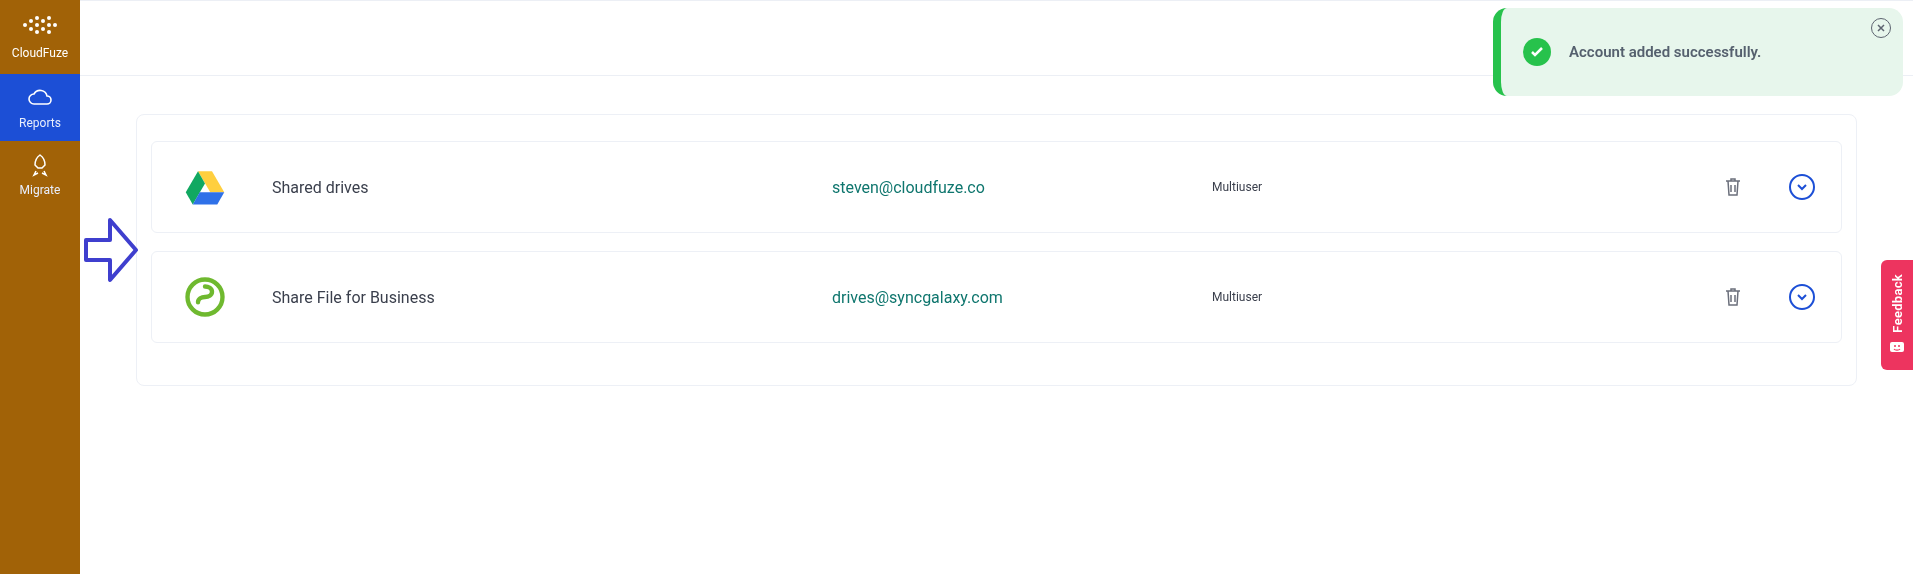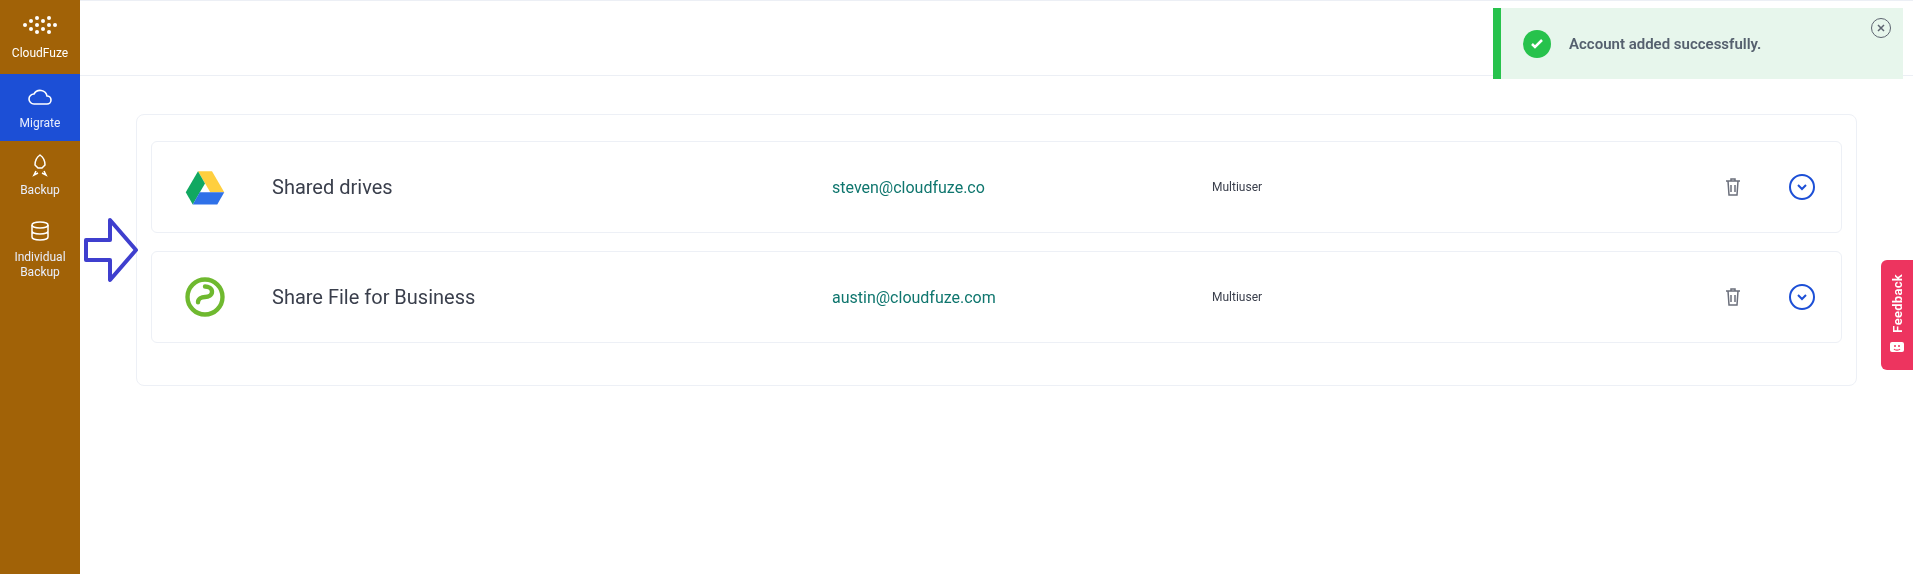--- a/index.html
+++ b/index.html
@@ -22,28 +22,28 @@
   .data-usage { text-align:center; font-size:14px; color:#6b6f7b; }
   .data-usage .val { color:#1c4fd6; font-weight:700; }
   .usage-bar { width:200px; height:7px; background:#e1e6f0; border-radius:6px; margin-top:6px; overflow:hidden;}
   .usage-bar .fill{ height:100%; background:#25d7c9; border-radius:6px; }
   .upgrade-btn { background:#1c4fd6; color:#fff; border:none; padding: 12px 20px; border-radius:6px; font-size:15px; font-weight:600; cursor:pointer;}
   .content { padding: 38px 56px; }
   .card { background:#fff; border:1px solid #edf0f6; border-radius:8px; padding: 26px 14px 42px; }
   .row { background:#fff; border:1px solid #edf0f6; border-radius:6px; height:92px; display:flex; align-items:center; padding: 0 26px; margin-bottom:18px;}
   .row:last-child{margin-bottom:0;}
   .row .service-icon{ width:42px; height:42px; margin-right:46px; margin-left:6px;}
-  .row .svc-name{ font-size:20px; color:#3a3f4c; flex: 0 0 560px;}
+  .row .svc-name{ font-size:16px; color:#3a3f4c; flex: 0 0 560px;}
   .row .svc-email{ font-size:16px; color:#0f766e; flex: 0 0 380px;}
   .row .svc-type{ font-size:12px; color:#3a3f4c; flex: 0 0 140px;}
   .row .actions{ margin-left:auto; display:flex; align-items:center; gap:46px;}
   .row .trash-icon{ width:20px; height:22px; cursor:pointer;}
   .row .expand-btn{ width:26px; height:26px; border:2px solid #1c4fd6; border-radius:50%; display:flex; align-items:center; justify-content:center; cursor:pointer;}
   .row .expand-btn svg{ width:12px; height:12px;}
-  .toast{ position:absolute; top:8px; right:10px; width:410px; height:71px; background:#e7f6ec; border-left:8px solid #27c24c; border-radius:0; display:flex; align-items:center; padding:0 22px; box-shadow:0 0 0 rgba(0,0,0,0);}
+  .toast{ position:absolute; top:8px; right:10px; width:410px; height:88px; background:#e7f6ec; border-left:8px solid #27c24c; border-radius:14px; display:flex; align-items:center; padding:0 22px; box-shadow:0 0 0 rgba(0,0,0,0);}
   .toast .check{ width:28px; height:28px; background:#27c24c; border-radius:50%; display:flex; align-items:center; justify-content:center; margin-right:18px;}
   .toast .msg{ font-size:15px; font-weight:600; color:#55606e;}
   .toast .close{ position:absolute; top:10px; right:12px; width:20px; height:20px; border:1.5px solid #5d6470; border-radius:50%; display:flex; align-items:center; justify-content:center; cursor:pointer; color:#5d6470;}
   .arrow-annot{ position:absolute; left:80px; top:210px; width:60px; height:80px;}
   .feedback-tab{ position:absolute; right:0; top:260px; width:32px; height:110px; background:#ed345f; color:#fff; border-radius:6px 0 0 6px; display:flex; flex-direction:column; align-items:center; justify-content:center; gap:8px; cursor:pointer;}
   .feedback-tab .txt{ writing-mode: vertical-rl; transform: rotate(180deg); font-size:13px; font-weight:600; letter-spacing:.3px;}
 </style>
 </head>
 <body>
 
@@ -64,36 +64,27 @@
           <circle cx="30" cy="20" r="2"></circle>
           <circle cx="36" cy="13" r="2"></circle>
         </g>
       </svg>
     <div class="brand-label">CloudFuze</div>
   </div>
   <div class="nav-item active">
     <svg class="nav-icon" viewBox="0 0 28 20">
         <path fill="none" stroke="#fff" stroke-width="1.6" d="M21 16H8a5 5 0 010-10 7 7 0 0113 2 4 4 0 010 8z"></path>
       </svg>
-    <span>Migrate</span>
+    <span>Reports</span>
   </div>
   <div class="nav-item">
     <svg class="nav-icon" viewBox="0 0 24 24">
         <path fill="none" stroke="#fff" stroke-width="1.5" d="M12 2c3 2 5 6 5 10l-3 3h-4l-3-3c0-4 2-8 5-10zM8 18l-2 4 4-2m4 0l4 2-2-4"></path>
       </svg>
-    <span>Backup</span>
-  </div>
-  <div class="nav-item">
-    <svg class="nav-icon" viewBox="0 0 24 24">
-        <g fill="none" stroke="#fff" stroke-width="1.5">
-          <ellipse cx="12" cy="5" rx="8" ry="3"></ellipse>
-          <path d="M4 5v6c0 1.7 3.6 3 8 3s8-1.3 8-3V5M4 11v6c0 1.7 3.6 3 8 3s8-1.3 8-3v-6"></path>
-        </g>
-      </svg>
-    <span>Individual Backup</span>
+    <span>Migrate</span>
   </div>
 </nav>
 
 <div class="main">
 
   <div class="topbar">
     <div class="topbar-right">
       <div class="data-usage">
         <div>
           <span>Data </span><span class="val">842.71 GB</span><span> used of </span><span class="val">2.00 GB</span>
@@ -131,21 +122,21 @@
             </div>
         </div>
       </div>
 
       <div class="row">
         <svg class="service-icon" viewBox="0 0 48 48">
             <circle cx="24" cy="24" r="20" fill="none" stroke="#6fb92f" stroke-width="5"></circle>
             <path d="M16 30c0-4 4-6 8-6s8-2 8-6-4-6-8-6" fill="none" stroke="#6fb92f" stroke-width="5" stroke-linecap="round"></path>
           </svg>
         <div class="svc-name">Share File for Business</div>
-        <div class="svc-email">austin@cloudfuze.com</div>
+        <div class="svc-email">drives@syncgalaxy.com</div>
         <div class="svc-type">Multiuser</div>
         <div class="actions">
           <svg class="trash-icon" viewBox="0 0 20 22">
               <g fill="none" stroke="#6b6f7b" stroke-width="1.5">
                 <path d="M3 5h14M8 5V3h4v2M5 5l1 14h8l1-14M8 9v7M12 9v7"></path>
               </g>
             </svg>
           <div class="expand-btn">
               <svg viewBox="0 0 12 12">
                 <path fill="none" stroke="#1c4fd6" stroke-width="2" d="M2 4l4 4 4-4"></path>

